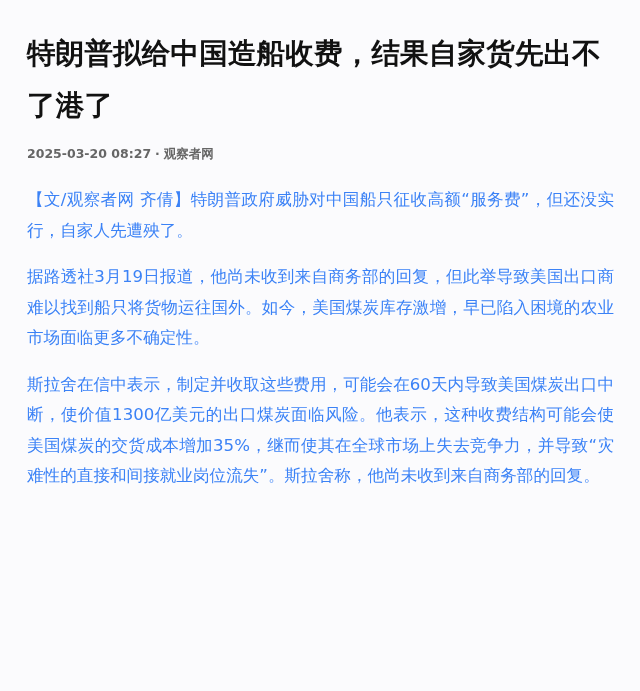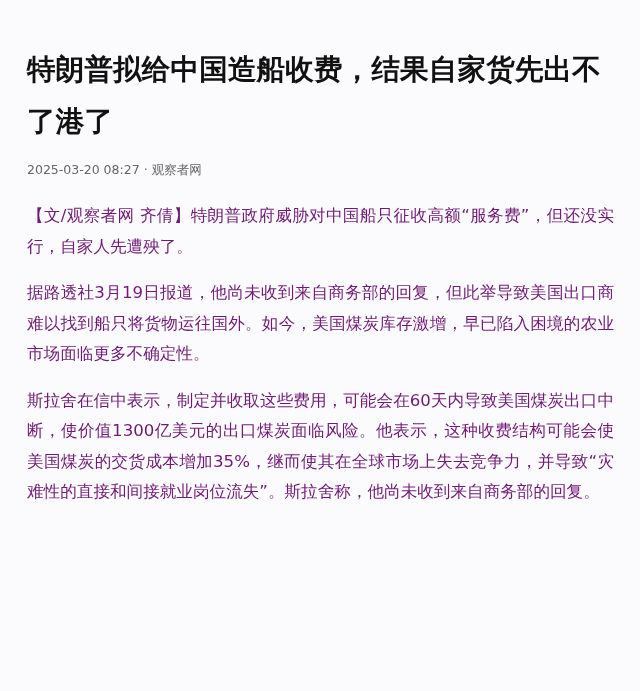--- a/index.html
+++ b/index.html
@@ -4,33 +4,33 @@
   <style>
     html, body { margin: 0; padding: 0; }
     body {
       width: 640px; height: 691px; overflow: hidden;
       background: #fbfbfd;
       font-family: "DejaVu Sans", "Liberation Sans", sans-serif;
       color: #222;
     }
     .page { padding: 0 26px 0 27px; }
     .title {
-      margin: 0; padding-top: 44px;
+      margin: 0; padding-top: 28px;
       font-size: 28.5px; font-weight: bold; line-height: 52px;
       color: #111; letter-spacing: 0.2px;
     }
     .meta {
       margin-top: 13px;
-      font-size: 12.5px; color: #666; line-height: 18px;
+      font-size: 12.5px; color: #666; line-height: 18px; font-weight: bold;
     }
     .meta .sep { margin: 0 4px; }
     .body { margin-top: 22px; }
     .para {
       margin: 0 0 16px 0;
-      font-size: 16.6px; line-height: 30.5px; color: #701a75;
+      font-size: 16.6px; line-height: 30.5px; color: #3b82f6;
       text-align: justify;
     }
   </style>
 </head>
 <body>
 
 <div class="page">
   <h1 class="title">特朗普拟给中国造船收费，结果自家货先出不了港了</h1>
   <div class="meta">
     <span>2025-03-20 08:27</span><span class="sep">·</span><span>观察者网</span>

